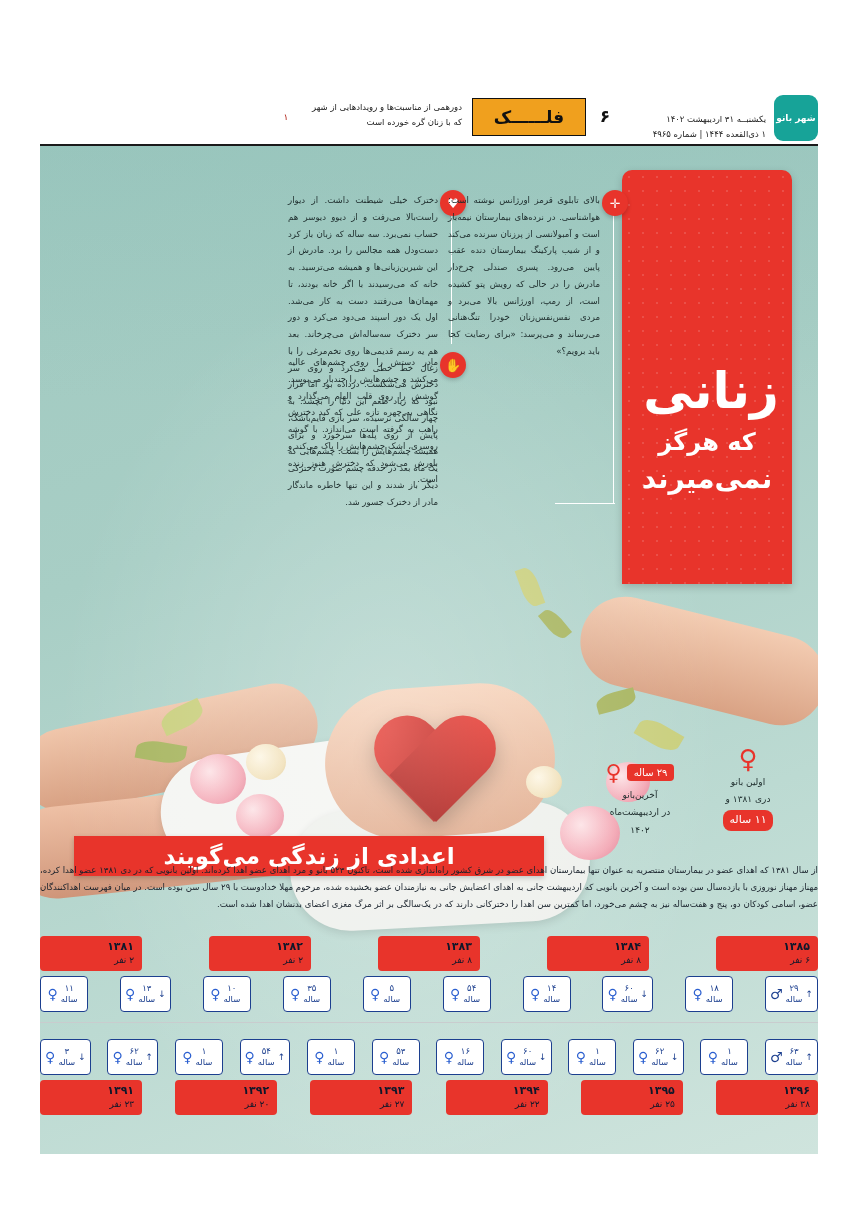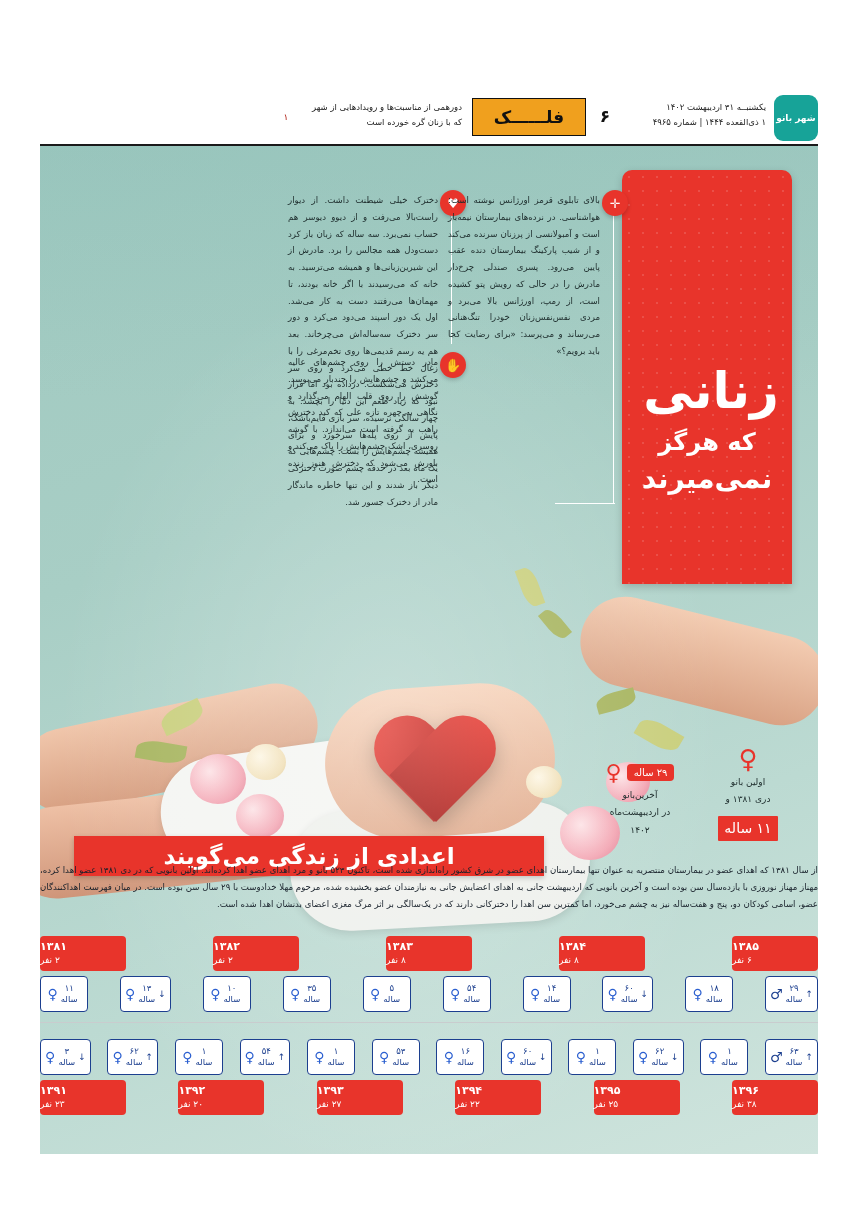--- a/index.html
+++ b/index.html
@@ -15,21 +15,21 @@
   
   .masthead{position:absolute;top:96px;right:40px;left:40px;height:46px;}
   .mast-line{position:absolute;left:0;right:0;bottom:-4px;height:2px;background:#1a1a1a;}
   .mast-logo{
     position:absolute;right:0;top:-1px;width:44px;height:46px;
     background:#17a398;border-radius:9px;color:#fff;
     display:flex;align-items:center;justify-content:center;
     font-size:9px;line-height:1.15;text-align:center;font-weight:bold;
   }
   .mast-date{
-    position:absolute;right:52px;top:4px;text-align:right;
+    position:absolute;right:52px;top:16px;text-align:right;
     font-size:8.5px;color:#222;line-height:1.75;
   }
   .mast-date div{white-space:nowrap;}
   .mast-page{
     position:absolute;right:200px;top:0;height:40px;width:26px;
     display:flex;align-items:center;justify-content:center;
     font-size:17px;font-weight:bold;color:#111;
   }
   .mast-section{
     position:absolute;right:232px;top:2px;height:36px;width:112px;
@@ -139,42 +139,42 @@
     margin-top:12px;
   }
   .ribbon span{color:#fff;font-size:23px;font-weight:bold;}
 
   
   .badge-box{position:absolute;}
   .badge-first{right:22px;top:600px;width:96px;text-align:center;}
   .badge-first .picto{font-size:26px;color:#e8342b;line-height:1;}
   .badge-first .lbl{font-size:9px;color:#1c2b2b;line-height:1.6;margin-top:3px;}
   .badge-first .pill{
-    margin:9px auto 0;background:#e8342b;color:#fff;border-radius:1px;
-    font-size:14px;padding:3px 6px;display:inline-block;line-height:1.35;
+    margin:3px auto 0;background:#e8342b;color:#fff;border-radius:8px;
+    font-size:11px;padding:3px 6px;display:inline-block;line-height:1.35;
   }
   .badge-last{right:118px;top:614px;width:120px;text-align:center;}
   .badge-last .row{display:flex;align-items:center;justify-content:center;gap:5px;}
   .badge-last .pill{
     background:#e8342b;color:#fff;border-radius:4px;font-size:10px;padding:3px 7px;
   }
   .badge-last .picto{font-size:22px;color:#e8342b;}
   .badge-last .lbl{font-size:9px;color:#1c2b2b;line-height:1.6;margin-top:3px;}
 
   
   .stats{position:absolute;left:40px;right:40px;top:862px;}
   .intro{
     position:absolute;left:0;right:0;top:0;height:66px;
     font-size:8.6px;line-height:1.95;color:#17202a;text-align:justify;
   }
   .rowgroup{position:absolute;left:0;right:0;}
   .yearrow{display:flex;justify-content:space-between;align-items:flex-end;}
   .yearcell{
-    background:#e8342b;color:#ffffff;border-radius:4px;
-    width:86px;text-align:left;padding:3px 0 4px;
+    background:#e8342b;color:#0f172a;border-radius:4px;
+    width:86px;text-align:right;padding:3px 8px 4px;
   }
   .yearcell .y{font-size:11px;font-weight:bold;line-height:1.4;}
   .yearcell .n{font-size:9px;line-height:1.4;}
   .agerow{display:flex;justify-content:space-between;margin-top:5px;}
   .agecell{
     border:1px solid #1c3f8f;border-radius:4px;background:#fff;
     height:34px;min-width:38px;padding:0 4px;
     display:flex;align-items:center;justify-content:center;gap:3px;
   }
   .agecell .num{font-size:8.5px;color:#1c3f8f;line-height:1.25;text-align:center;}

